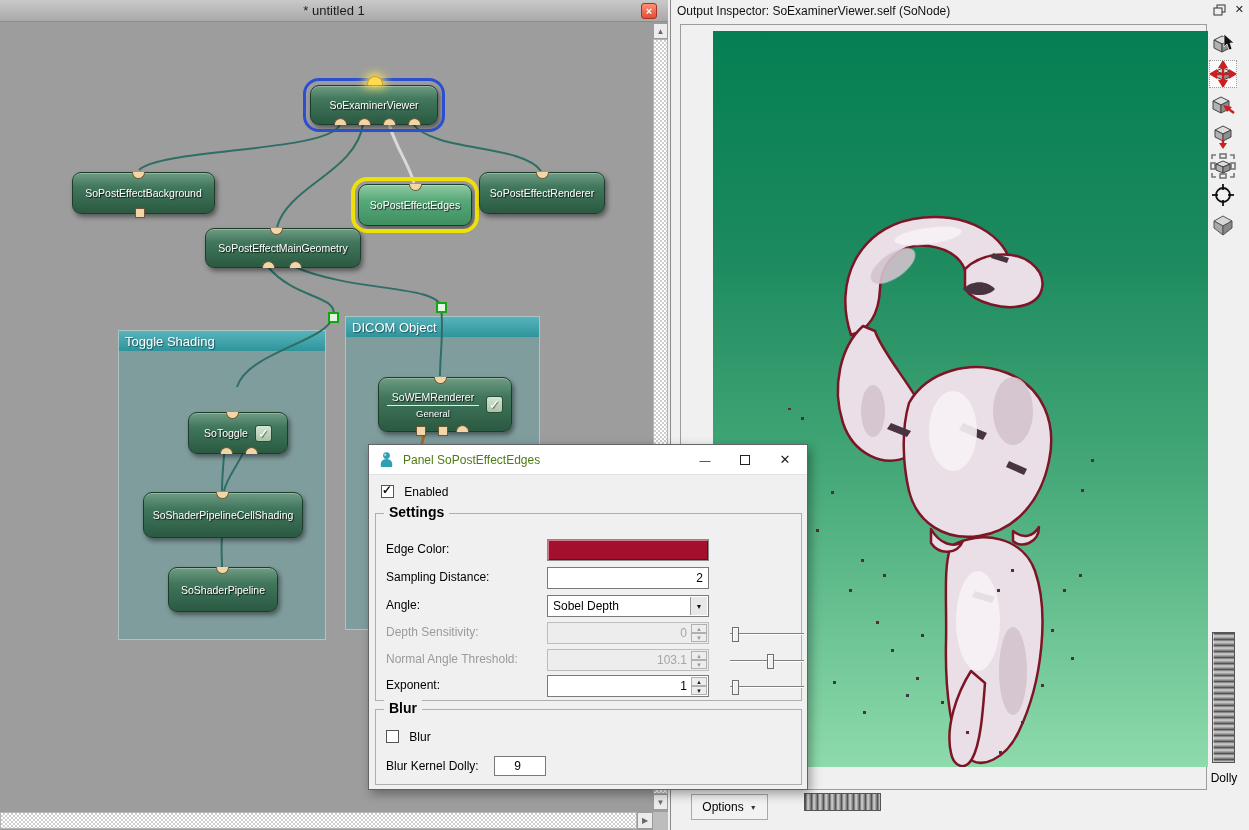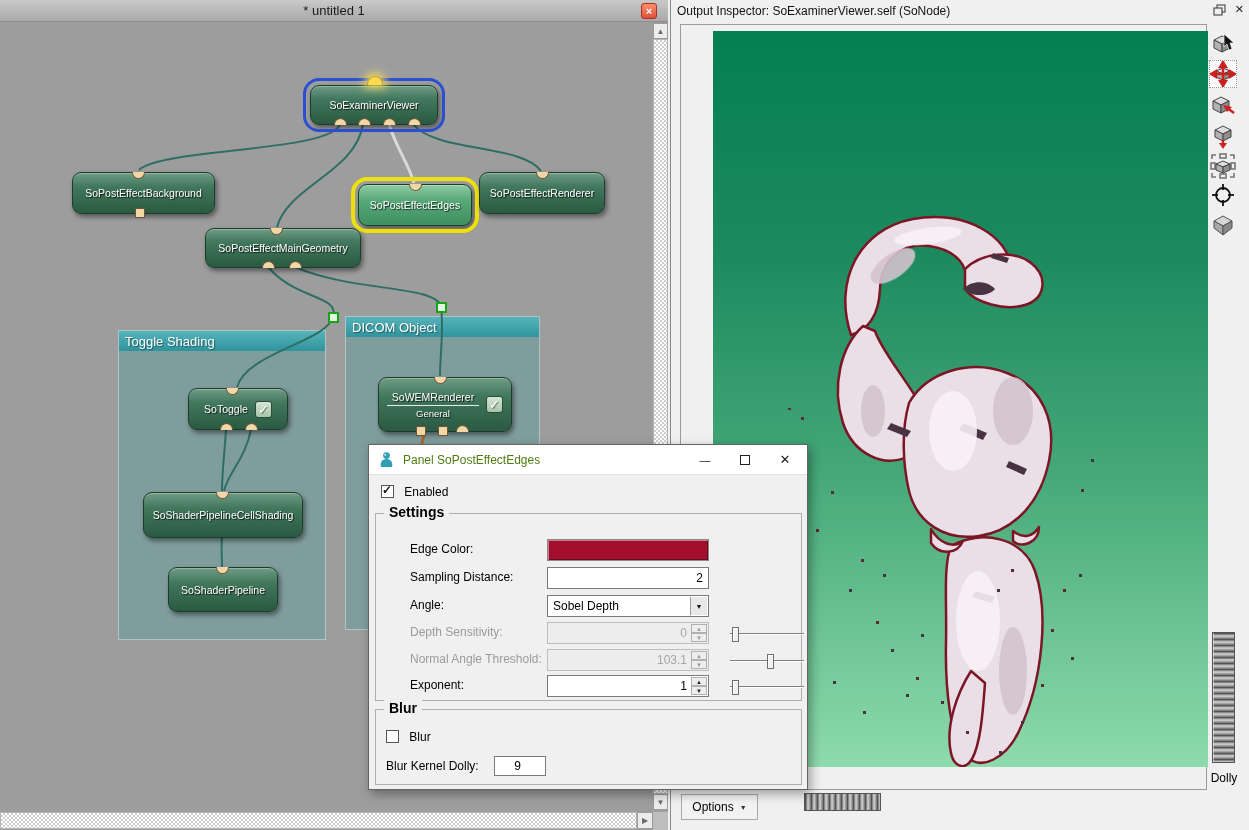--- a/index.html
+++ b/index.html
@@ -66,21 +66,21 @@
     background:linear-gradient(180deg,#047f53 0%, #1c8a5e 30%, #45a878 60%, #8edbac 100%); overflow:hidden; }
 
   .tb-icon { position:absolute; width:28px; height:28px; display:flex; align-items:center; justify-content:center; }
   .tb-icon.on { background:#fbfbfb; border:1px dotted #9a9a9a; }
   #dolly-wheel { position:absolute; left:541px; top:632px; width:23px; height:131px;
     border:1px solid #555; background:repeating-linear-gradient(180deg,#3a3a3a 0px,#d6d6d6 3px,#6f6f6f 6px);
     box-shadow:inset 1px 0 0 rgba(255,255,255,0.5); }
   #dolly-label { position:absolute; left:528px; top:771px; width:50px; text-align:center; font-size:12px; color:#000; }
   #hwheel { position:absolute; left:123px; top:768px; width:77px; height:18px; border:1px solid #555;
     background:repeating-linear-gradient(90deg,#3a3a3a 0px,#d6d6d6 3px,#6f6f6f 6px); }
-  #options-btn { position:absolute; left:10px; top:794px; width:77px; height:26px; background:#f2f2f2;
+  #options-btn { position:absolute; left:20px; top:794px; width:77px; height:26px; background:#f2f2f2;
     border:1px solid #a9a9a9; font-size:12px; color:#000; display:flex; align-items:center; justify-content:center; gap:6px; }
   #options-btn .tri { font-size:7px; color:#333; }
 
   
   #dlg { position:absolute; left:368px; top:444px; width:440px; height:346px; background:#f0f0f0;
     border:1px solid #636363; box-shadow:3px 4px 10px rgba(0,0,0,0.35); z-index:50; font-size:12px; }
   #dlg-title { position:absolute; left:0; top:0; right:0; height:30px; background:#fff; display:flex; align-items:center;
     border-bottom:1px solid #e2e2e2; }
   #dlg-title .ttl { margin-left:8px; font-size:12px; color:#4d7c0f; }
   .winbtn { width:40px; height:29px; display:flex; align-items:center; justify-content:center; color:#222; }
@@ -88,21 +88,21 @@
   .maxglyph { width:10px; height:10px; border:1px solid #222; }
 
   .cb { width:13px; height:13px; background:#fff; border:1px solid #555; display:inline-block;
     position:relative; vertical-align:-2px; }
   .cb .tick { position:absolute; left:0px; top:-3px; font-size:12px; font-weight:bold; color:#111; }
 
   .grpbox { position:absolute; border:1px solid #aeaeae; }
   .grpbox .gt { position:absolute; top:-10px; left:8px; background:#f0f0f0; padding:0 5px;
     font-weight:bold; font-size:14px; color:#000; }
   .row { position:absolute; left:10px; right:6px; height:22px; }
-  .row .lbl { position:absolute; left:0; top:3px; font-size:12px; color:#000;margin-left:24px; }
+  .row .lbl { position:absolute; left:0; top:3px; font-size:12px; color:#000; }
   .row.dis .lbl { color:#9b9b9b; }
   .field { position:absolute; left:161px; top:0; width:162px; height:22px; }
   .tinput { width:100%; height:100%; background:#fff; border:1px solid #7a7a7a; font-size:12px;
     display:flex; align-items:center; justify-content:flex-end; padding-right:5px; }
   .swatch { width:100%; height:100%; border:1px solid #8a8a8a;
     box-shadow:inset 1px 1px 0 rgba(255,255,255,0.45), inset -1px -1px 0 rgba(0,0,0,0.35); }
   .combo { width:100%; height:100%; background:#fff; border:1px solid #7a7a7a; display:flex; align-items:center;
     padding-left:5px; position:relative; }
   .combo .drop { position:absolute; right:1px; top:1px; bottom:1px; width:17px; background:#e8e8e8;
     border-left:1px solid #9a9a9a; display:flex; align-items:center; justify-content:center; font-size:7px; color:#111; }
@@ -178,21 +178,21 @@
         <span class="conn-t" style="left:56px;"></span>
       </div>
 
       <div class="node" style="left:205px; top:228px; width:156px; height:40px;">
         <span>SoPostEffectMainGeometry</span>
         <span class="conn-t" style="left:64px;"></span>
         <span class="conn-b" style="left:56px;"></span>
         <span class="conn-b" style="left:83px;"></span>
       </div>
 
-      <div class="node" style="left:188px; top:388px; width:100px; height:42px;">
+      <div class="node" style="left:188px; top:412px; width:100px; height:42px;">
         <span>SoToggle</span>
         <span class="nodecheck">✓</span>
         <span class="conn-t" style="left:37px;"></span>
         <span class="conn-b" style="left:31px;"></span>
         <span class="conn-b" style="left:56px;"></span>
       </div>
 
       <div class="node" style="left:378px; top:377px; width:134px; height:55px;">
         <div class="wem-text">
           <span>SoWEMRenderer</span>

